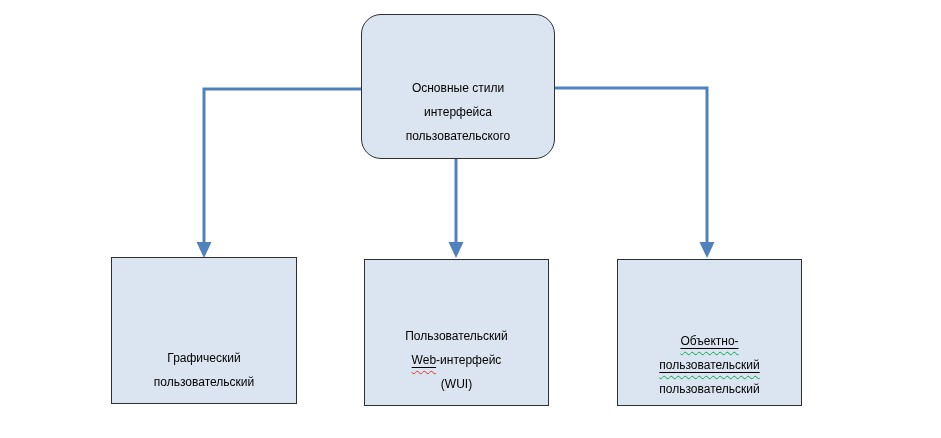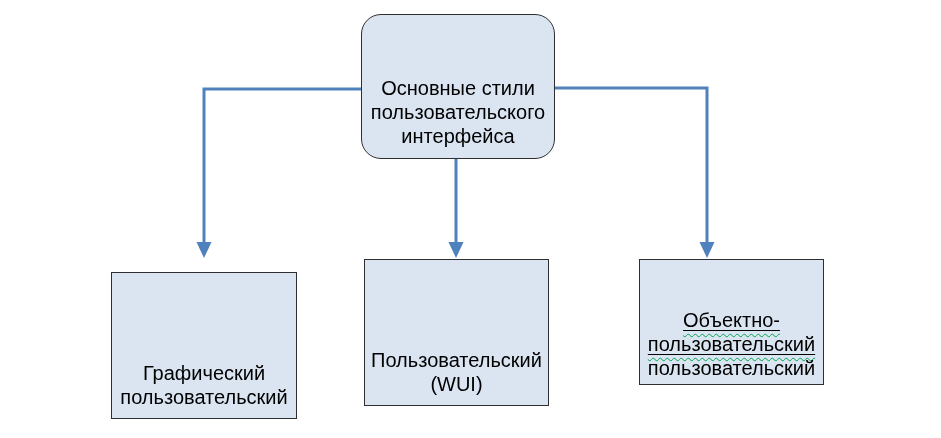--- a/index.html
+++ b/index.html
@@ -36,33 +36,33 @@
   .connectors polygon { fill: var(--connector); }
   .node {
     position: absolute;
     background: var(--box-fill);
     border: 1px solid var(--box-border);
     display: flex;
     flex-direction: column;
     justify-content: flex-end;
     align-items: center;
     text-align: center;
-    font-size: 20px;
+    font-size: 12px;
     line-height: 24px;
   }
   .tline { white-space: nowrap; }
   #node-root {
     left: 361px; top: 14px;
     width: 194px; height: 145px;
     border-radius: 20px;
     padding-bottom: 10px;
   }
-  #node-gui  { left: 111px; top: 272px; width: 186px; height: 147px; padding-bottom: 9px; }
+  #node-gui  { left: 111px; top: 257px; width: 186px; height: 147px; padding-bottom: 9px; }
   #node-wui  { left: 364px; top: 259px; width: 185px; height: 147px; padding-bottom: 9px; }
-  #node-ooui { left: 639px; top: 259px; width: 185px; height: 126px; padding-bottom: 4px; }
+  #node-ooui { left: 617px; top: 259px; width: 185px; height: 147px; padding-bottom: 4px; }
   .u-solid {
     text-decoration-line: underline;
     text-decoration-style: solid;
     text-decoration-thickness: 1px;
     text-underline-offset: 3px;
   }
   .squiggle-red {
     text-decoration-line: underline;
     text-decoration-style: wavy;
     text-decoration-color: var(--spellcheck-red);
@@ -86,31 +86,32 @@
     <path d="M361 89 H204 V242"></path>
     <polygon points="196.5,242 211.5,242 204,258"></polygon>
     <path d="M456 159 V242"></path>
     <polygon points="448.5,242 463.5,242 456,258"></polygon>
     <path d="M555 88 H707 V242"></path>
     <polygon points="699.5,242 714.5,242 707,258"></polygon>
   </svg>
 
   <div class="node" id="node-root">
     <div class="tline">Основные стили</div>
+    <div class="tline">интерфейса</div>
     <div class="tline">пользовательского</div>
-    <div class="tline">интерфейса</div>
   </div>
 
   <div class="node" id="node-gui">
     <div class="tline">Графический</div>
     <div class="tline">пользовательский</div>
   </div>
 
   <div class="node" id="node-wui">
     <div class="tline">Пользовательский</div>
+    <div class="tline"><span class="u-solid"><span class="squiggle-red">Web</span></span><span>-интерфейс</span></div>
     <div class="tline">(WUI)</div>
   </div>
 
   <div class="node" id="node-ooui">
     <div class="tline"><span class="u-solid"><span class="squiggle-green">Объектно-</span></span></div>
     <div class="tline"><span class="u-solid"><span class="squiggle-green">пользовательский</span></span></div>
     <div class="tline">пользовательский</div>
   </div>
 
 </div>

